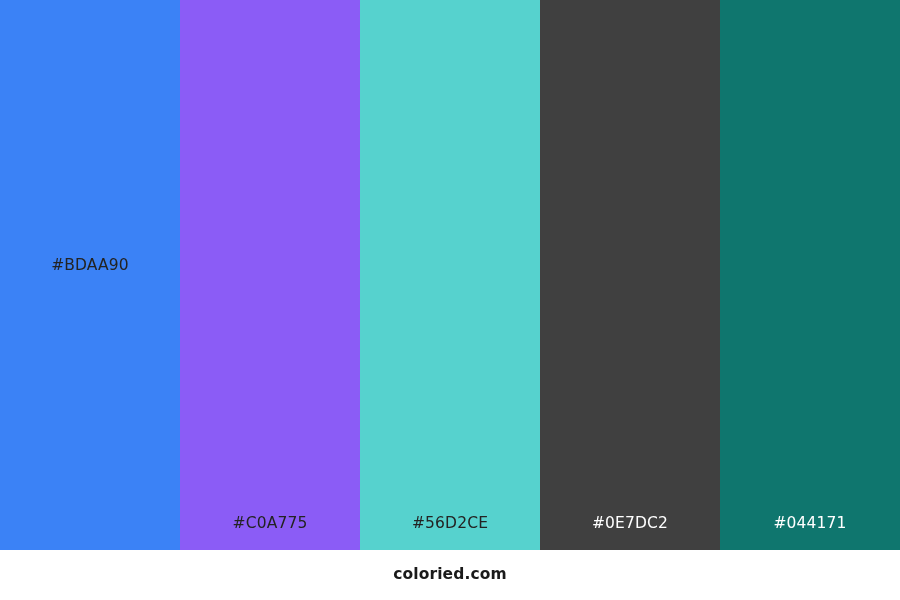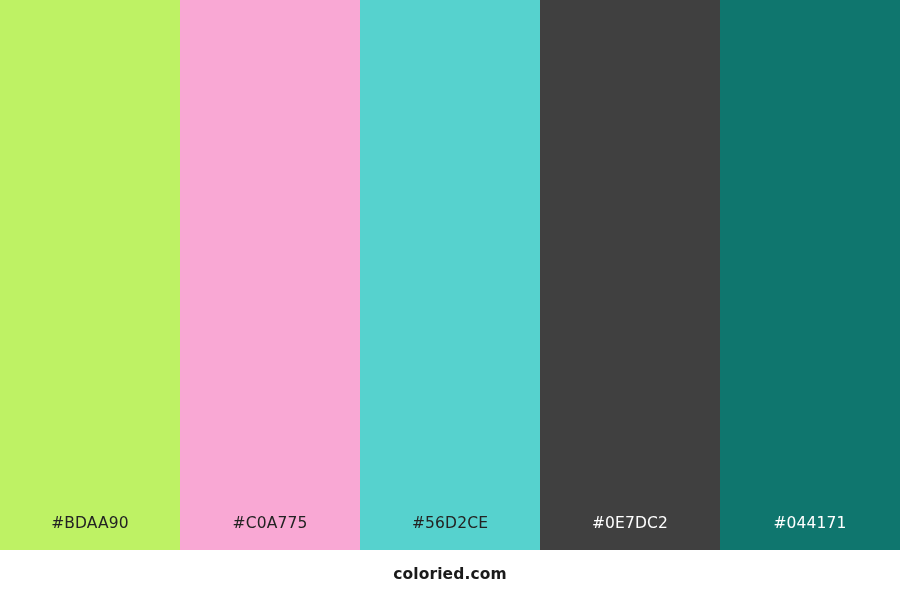--- a/index.html
+++ b/index.html
@@ -67,25 +67,25 @@
     font-family: "DejaVu Sans", "Liberation Sans", sans-serif;
   }
 </style>
 </head>
 <body>
 
 <div id="palette-page">
 
   <div id="swatch-strip">
 
-    <div class="swatch" style="background-color: #bef264;">
+    <div class="swatch" style="background-color: #3b82f6; align-items: center;">
       <span class="swatch-label label-dark">#BDAA90</span>
     </div>
 
-    <div class="swatch" style="background-color: #f9a8d4;">
+    <div class="swatch" style="background-color: #8b5cf6;">
       <span class="swatch-label label-dark">#C0A775</span>
     </div>
 
     <div class="swatch" style="background-color: rgb(86, 210, 206);">
       <span class="swatch-label label-dark">#56D2CE</span>
     </div>
 
     <div class="swatch" style="background-color: #404040;">
       <span class="swatch-label label-light">#0E7DC2</span>
     </div>

